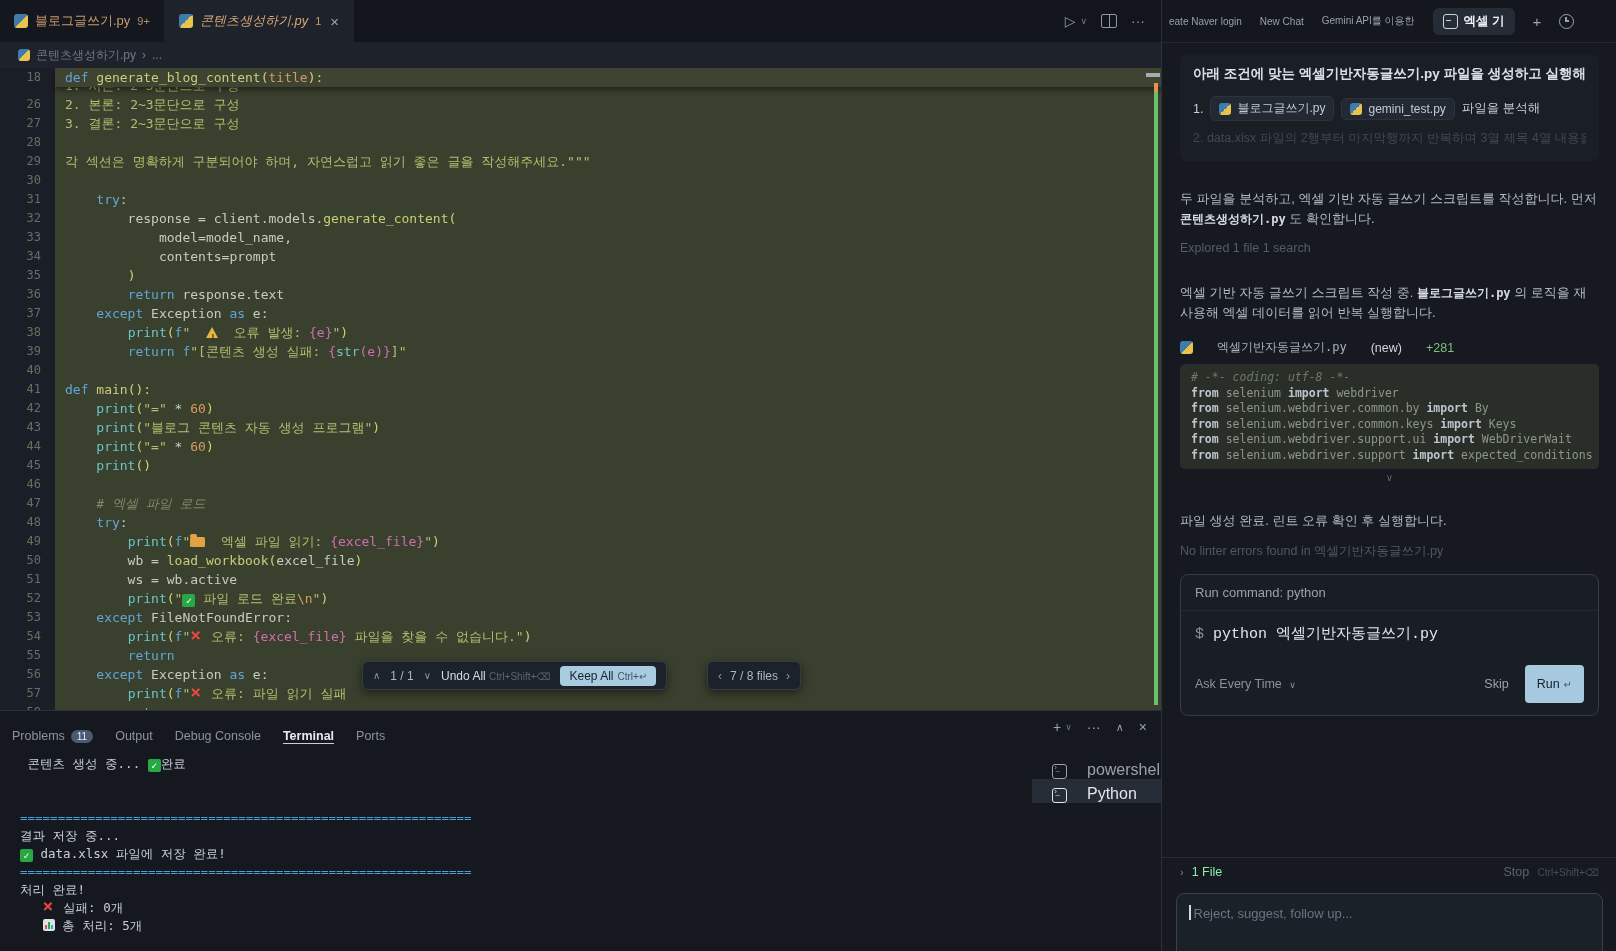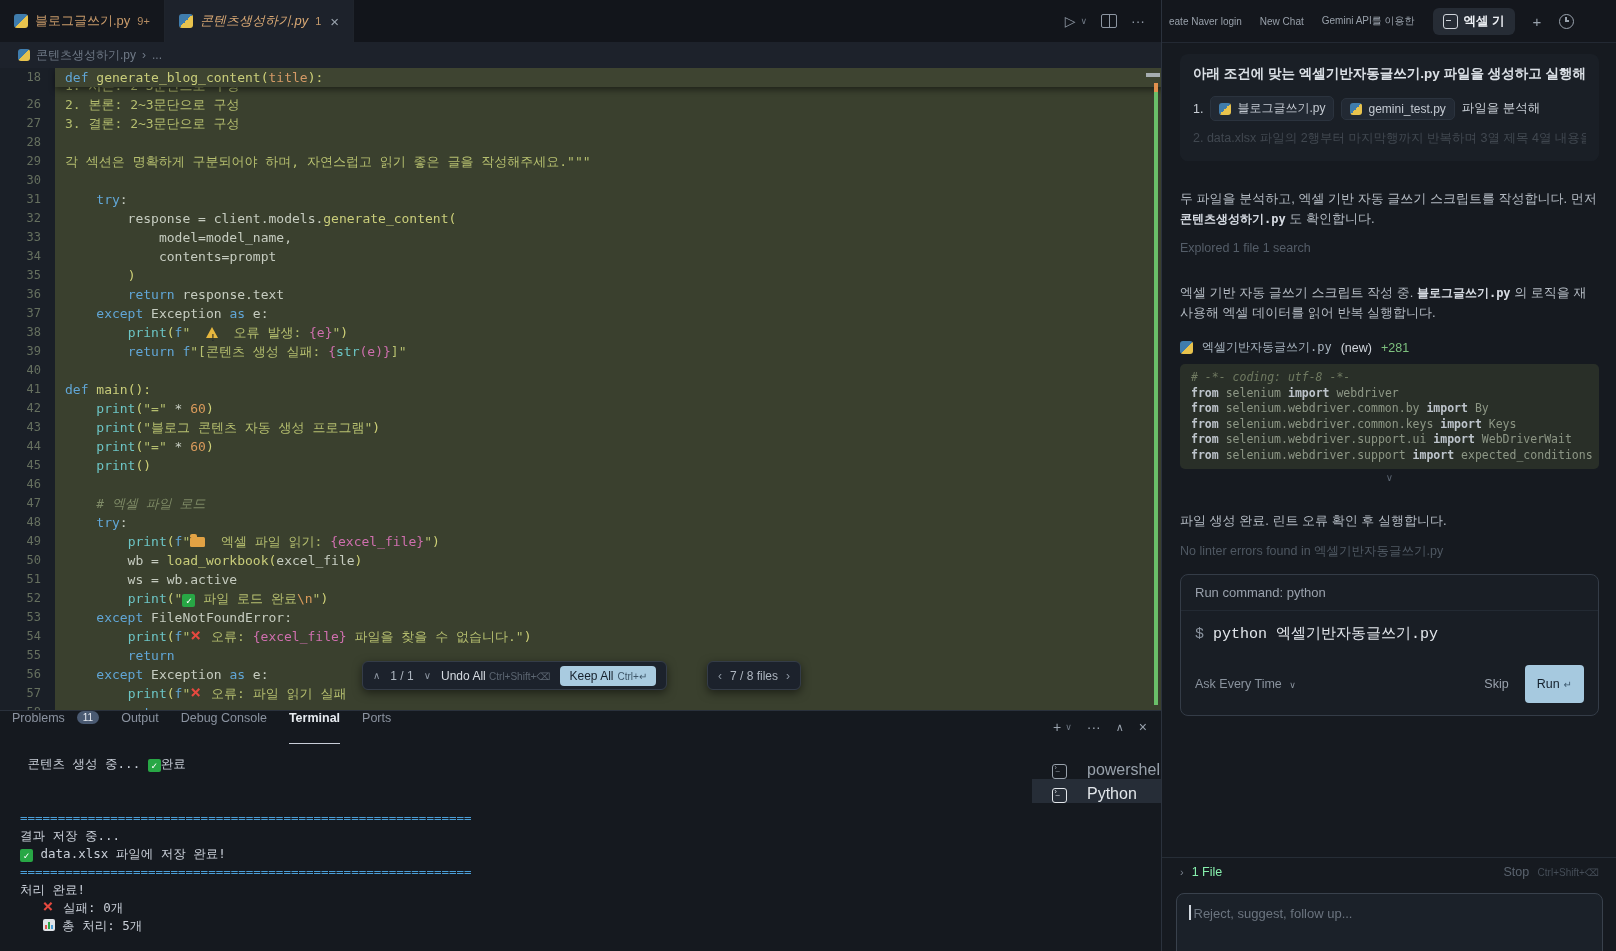--- a/index.html
+++ b/index.html
@@ -74,21 +74,21 @@
            font-family:"Liberation Sans",sans-serif}
   .rv-keep .ks{color:#3d5568;font-size:10px;margin-left:4px}
   .files-nav{position:absolute;left:707px;top:593px;height:27px;display:flex;align-items:center;gap:8px;
              background:#1c222c;border:1px solid #343c48;border-radius:6px;padding:0 10px;z-index:5;
              box-shadow:0 3px 10px rgba(0,0,0,.5);font-size:12px;color:#aeb6c0}
   .files-nav .nv{color:#8d96a2;cursor:pointer}
 
   
   .panel{position:absolute;left:0;top:710px;width:1161px;height:241px;background:#15191f;border-top:1px solid #2a313c}
   .ptabs{position:absolute;left:12px;top:0;height:32px;display:flex;align-items:center;gap:22px}
-  .ptab{font-size:12.5px;color:#8b93a0;display:flex;align-items:flex-start;gap:12px;cursor:pointer;height:32px}
+  .ptab{font-size:12.5px;color:#8b93a0;display:flex;align-items:flex-end;gap:6px;cursor:pointer;height:32px}
   .ptab.active{color:#e6eaef;font-weight:bold;border-bottom:1px solid #c9ced8}
   .pbadge{background:#4a5a72;color:#e8ecf2;border-radius:9px;font-size:10px;padding:1px 6px;font-weight:normal}
   .panel-icons{position:absolute;right:14px;top:0;height:32px;display:flex;align-items:center;gap:15px;color:#9aa3ae;font-size:14px}
   .panel-icons .dd{font-size:9px;margin-left:-11px;color:#717a86}
   .term{position:absolute;left:20px;top:44px;font-family:"DejaVu Sans Mono",monospace;font-size:12.5px;line-height:18px;color:#c9cfd8}
   .tline{height:18px;white-space:pre}
   .shells{position:absolute;right:0;top:44px;width:129px}
   .shellrow{display:flex;align-items:flex-end;gap:20px;height:24px;padding-left:20px;font-size:16px;color:#98a1ab;cursor:pointer}
   .shellrow.active{background:#262d37;color:#e2e6ea}
   .shellico{width:13px;height:13px;border:1.2px solid currentColor;border-radius:3px;position:relative;flex:none}
@@ -115,21 +115,21 @@
   .chip{display:inline-flex;align-items:center;gap:6px;background:#222933;border:1px solid #2b333e;border-radius:5px;
         padding:3px 8px;color:#c4cad2;font-size:12px;cursor:pointer}
   .chip .pyico{width:12px;height:12px}
   .ufade{margin-top:9px;font-size:12.5px;color:#87919c;opacity:.35;white-space:nowrap;overflow:hidden}
   .fadeveil{position:absolute;left:0;right:0;bottom:0;height:16px;background:linear-gradient(transparent,#1a1f26)}
 
   .apara{margin-top:28px;font-size:13px;line-height:20px;color:#b3bac2;word-break:break-all}
   .inlinecode{font-family:"DejaVu Sans Mono",monospace;color:#d6dbe2;font-weight:bold;font-size:12px}
   .explored{margin-top:12px;font-size:12.5px;color:#545d68}
 
-  .filehead{margin-top:16px;display:flex;align-items:center;gap:9px;font-size:12.5px;color:#a8b4bf;cursor:pointer}
+  .filehead{margin-top:16px;display:flex;align-items:center;gap:24px;font-size:12.5px;color:#a8b4bf;cursor:pointer}
   .filehead .fname{font-family:"DejaVu Sans Mono",monospace;font-size:12px}
   .filehead .fnew{color:#d0d5db}
   .filehead .fadded{color:#7ec17f}
   .codeblock{margin-top:8px;background:#2b3129;border-radius:5px;padding:6px 11px;font-family:"DejaVu Sans Mono",monospace;
              font-size:11.5px;line-height:15.5px;white-space:nowrap;overflow:hidden;opacity:.92}
   .cb-expand{text-align:center;color:#5a6470;font-size:10px;margin-top:3px;cursor:pointer}
 
   .linternote{margin-top:12px;font-size:12.5px;color:#4f5862}
   .runcard{margin-top:14px;border:1px solid #343c47;border-radius:8px;background:#191e25;overflow:hidden}
   .rc-head{padding:10px 14px;font-size:13px;color:#99a1ac;border-bottom:1px solid #232a33}

